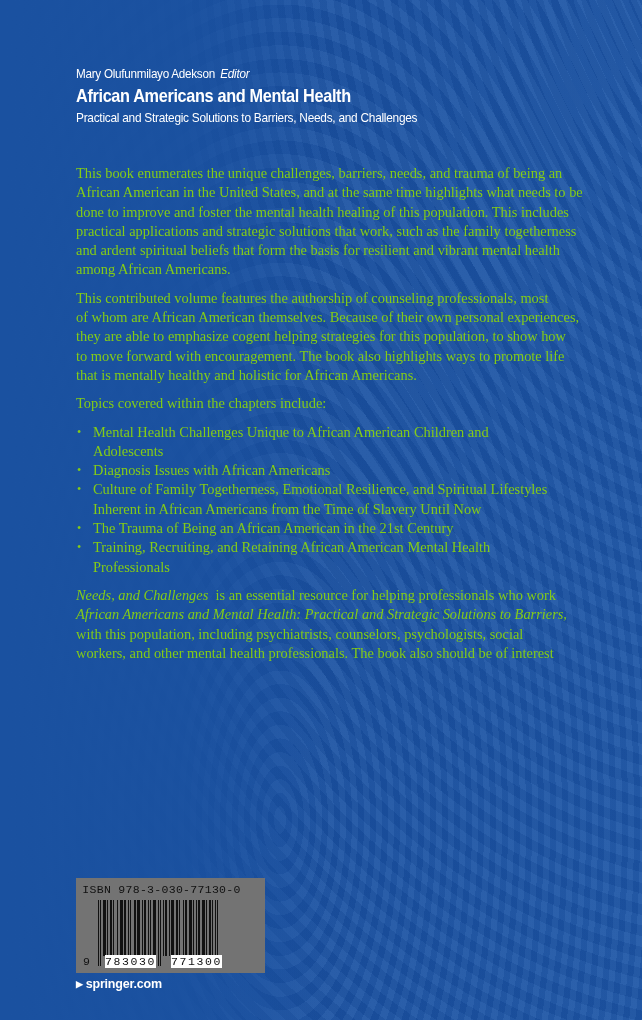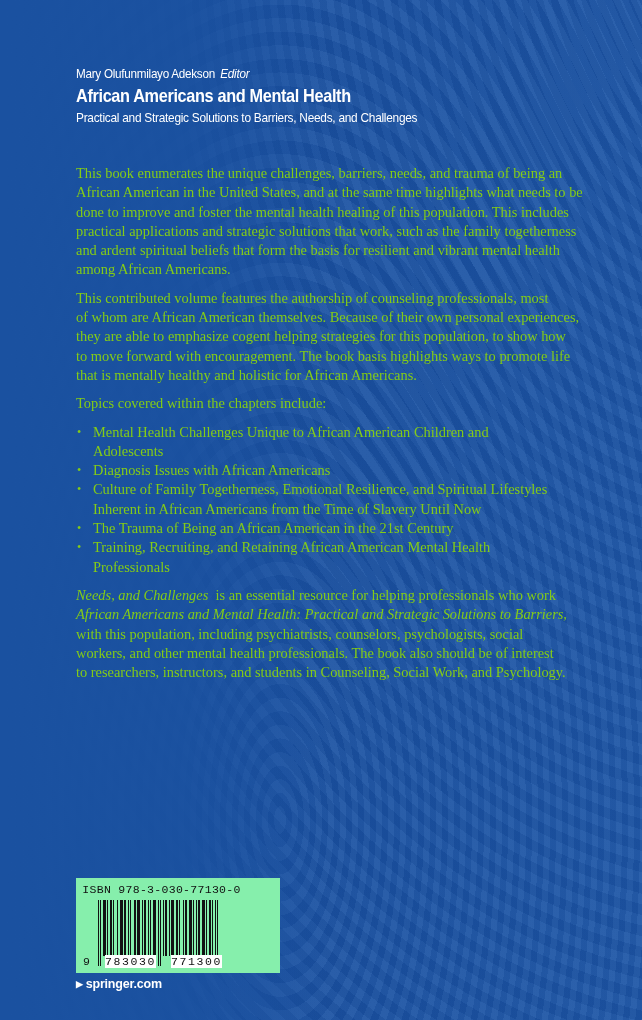--- a/index.html
+++ b/index.html
@@ -30,22 +30,22 @@
     }
     .body-text p { margin: 0 0 9px 0; white-space: nowrap; }
     .body-text p span.line { display: block; }
     .topics-list { list-style: none; margin: 0 0 9px 0; padding: 0; }
     .topics-list li { position: relative; padding-left: 17px; }
     .topics-list li .bullet { position: absolute; left: 1px; top: 0; font-size: 12px; }
     .topics-list li span.line { display: block; white-space: nowrap; }
     .closing em { font-style: italic; }
 
     .barcode-box {
-      position: absolute; left: 76px; top: 858px; width: 204px; height: 95px;
-      background: #86efac;
+      position: absolute; left: 76px; top: 858px; width: 189px; height: 95px;
+      background: #737373;
     }
     .isbn-label {
       position: absolute; left: 0; top: 5px; width: 171px; text-align: center;
       font-family: "Liberation Mono", monospace; font-size: 11.5px; color: #111; letter-spacing: 0.3px;
     }
     .bars { position: absolute; left: 22px; top: 22px; width: 140px; height: 64px; display: flex; align-items: flex-start; }
     .bars i { display: block; background: #111; height: 56px; margin-right: 1px; }
     .bars i.tall { height: 66px; }
     .barcode-digits {
       position: absolute; left: 5px; top: 77px; width: 160px; font-family: "Liberation Mono", monospace; font-size: 11.5px; color: #111;
@@ -82,21 +82,21 @@
       <span class="line">African American in the United States, and at the same time highlights what needs to be</span>
       <span class="line">done to improve and foster the mental health healing of this population. This includes</span>
       <span class="line">practical applications and strategic solutions that work, such as the family togetherness</span>
       <span class="line">and ardent spiritual beliefs that form the basis for resilient and vibrant mental health</span>
       <span class="line">among African Americans.</span>
     </p>
     <p>
       <span class="line">This contributed volume features the authorship of counseling professionals, most</span>
       <span class="line">of whom are African American themselves. Because of their own personal experiences,</span>
       <span class="line">they are able to emphasize cogent helping strategies for this population, to show how</span>
-      <span class="line">to move forward with encouragement. The book basis highlights ways to promote life</span>
+      <span class="line">to move forward with encouragement. The book also highlights ways to promote life</span>
       <span class="line">that is mentally healthy and holistic for African Americans.</span>
     </p>
     <p>Topics covered within the chapters include:</p>
 
     <ul class="topics-list">
       <li>
         <span class="bullet">•</span>
         <span class="line">Mental Health Challenges Unique to African American Children and</span>
         <span class="line">Adolescents</span>
       </li>
@@ -118,21 +118,20 @@
         <span class="line">Training, Recruiting, and Retaining African American Mental Health</span>
         <span class="line">Professionals</span>
       </li>
     </ul>
 
     <p class="closing">
       <span class="line"><em>Needs, and Challenges</em><span style="white-space:pre">  is an essential resource for helping professionals who work</span></span>
       <span class="line"><em>African Americans and Mental Health: Practical and Strategic Solutions to Barriers,</em></span>
       <span class="line">with this population, including psychiatrists, counselors, psychologists, social</span>
       <span class="line">workers, and other mental health professionals. The book also should be of interest</span>
-      <span class="line">to researchers, instructors, and students in Counseling, Social Work, and Psychology.</span>
     </p>
   </div>
 
   <div class="barcode-box">
     <div class="isbn-label">ISBN 978-3-030-77130-0</div>
     <div class="bars">
       <i class="tall" style="width:1px"></i>
         <i class="tall" style="width:1px;margin-right:2px"></i>
       <i style="width:3px"></i>
         <i style="width:1px;margin-right:2px"></i>

